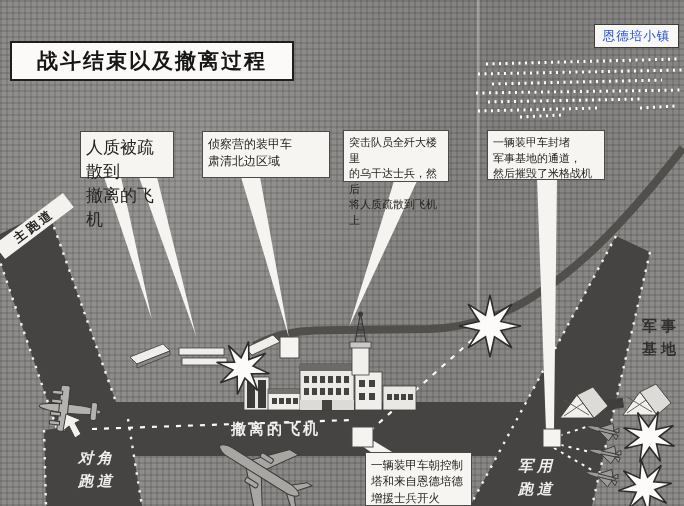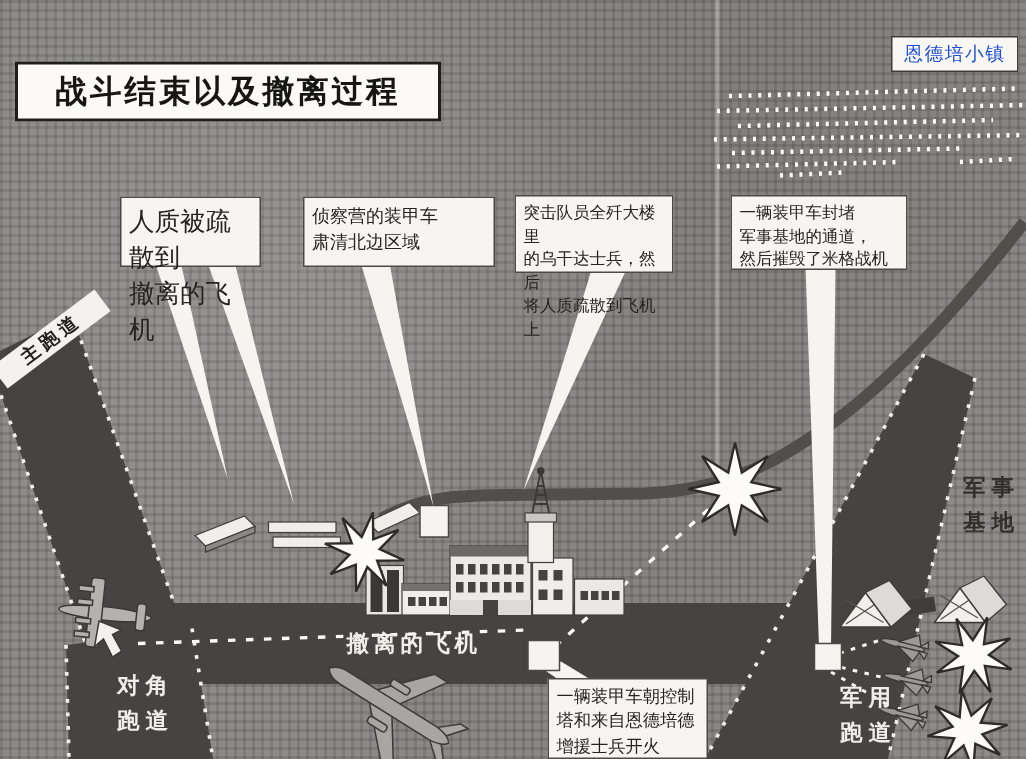--- a/index.html
+++ b/index.html
@@ -30,24 +30,24 @@
     position:absolute;box-sizing:border-box;background:#f6f5f2;border:1px solid #4b4a48;
     padding:4px 5px;line-height:1.42;color:#242321;white-space:pre-line;font-weight:500;
   }
   .c1{left:80px;top:131px;width:94px;height:47px;font-size:17px;}
   .c2{left:202px;top:131px;width:128px;height:47px;font-size:12px;}
   .c3{left:343px;top:130px;width:106px;height:52px;font-size:11px;}
   .c4{left:487px;top:130px;width:118px;height:50px;font-size:11px;}
   .c5{left:365px;top:452px;width:107px;height:54px;font-size:11.5px;}
   .maplabel{position:absolute;white-space:pre-line;text-align:right;font-size:15px;
     letter-spacing:4px;line-height:1.5;font-weight:600;}
-  .light{color:#efeeea;}
+  .light{color:#efeeea;font-style:italic;}
   .dark{color:#31302d;}
   .diag{left:52px;top:447px;width:64px;}
-  .mil{left:534px;top:455px;width:64px;}
+  .mil{left:492px;top:455px;width:64px;}
   .base{left:616px;top:315px;width:64px;}
   .hijacked{position:absolute;left:231px;top:420px;color:#efeeea;font-size:15px;
     letter-spacing:3px;font-weight:600;}
   .ribbon{
     position:absolute;left:-9px;top:217px;width:86px;height:18px;background:#f3f2ef;
     transform:rotate(-37deg);color:#22211f;font-size:12.5px;letter-spacing:3px;font-weight:600;
     display:flex;align-items:center;justify-content:center;
   }
 </style>
 </head>

